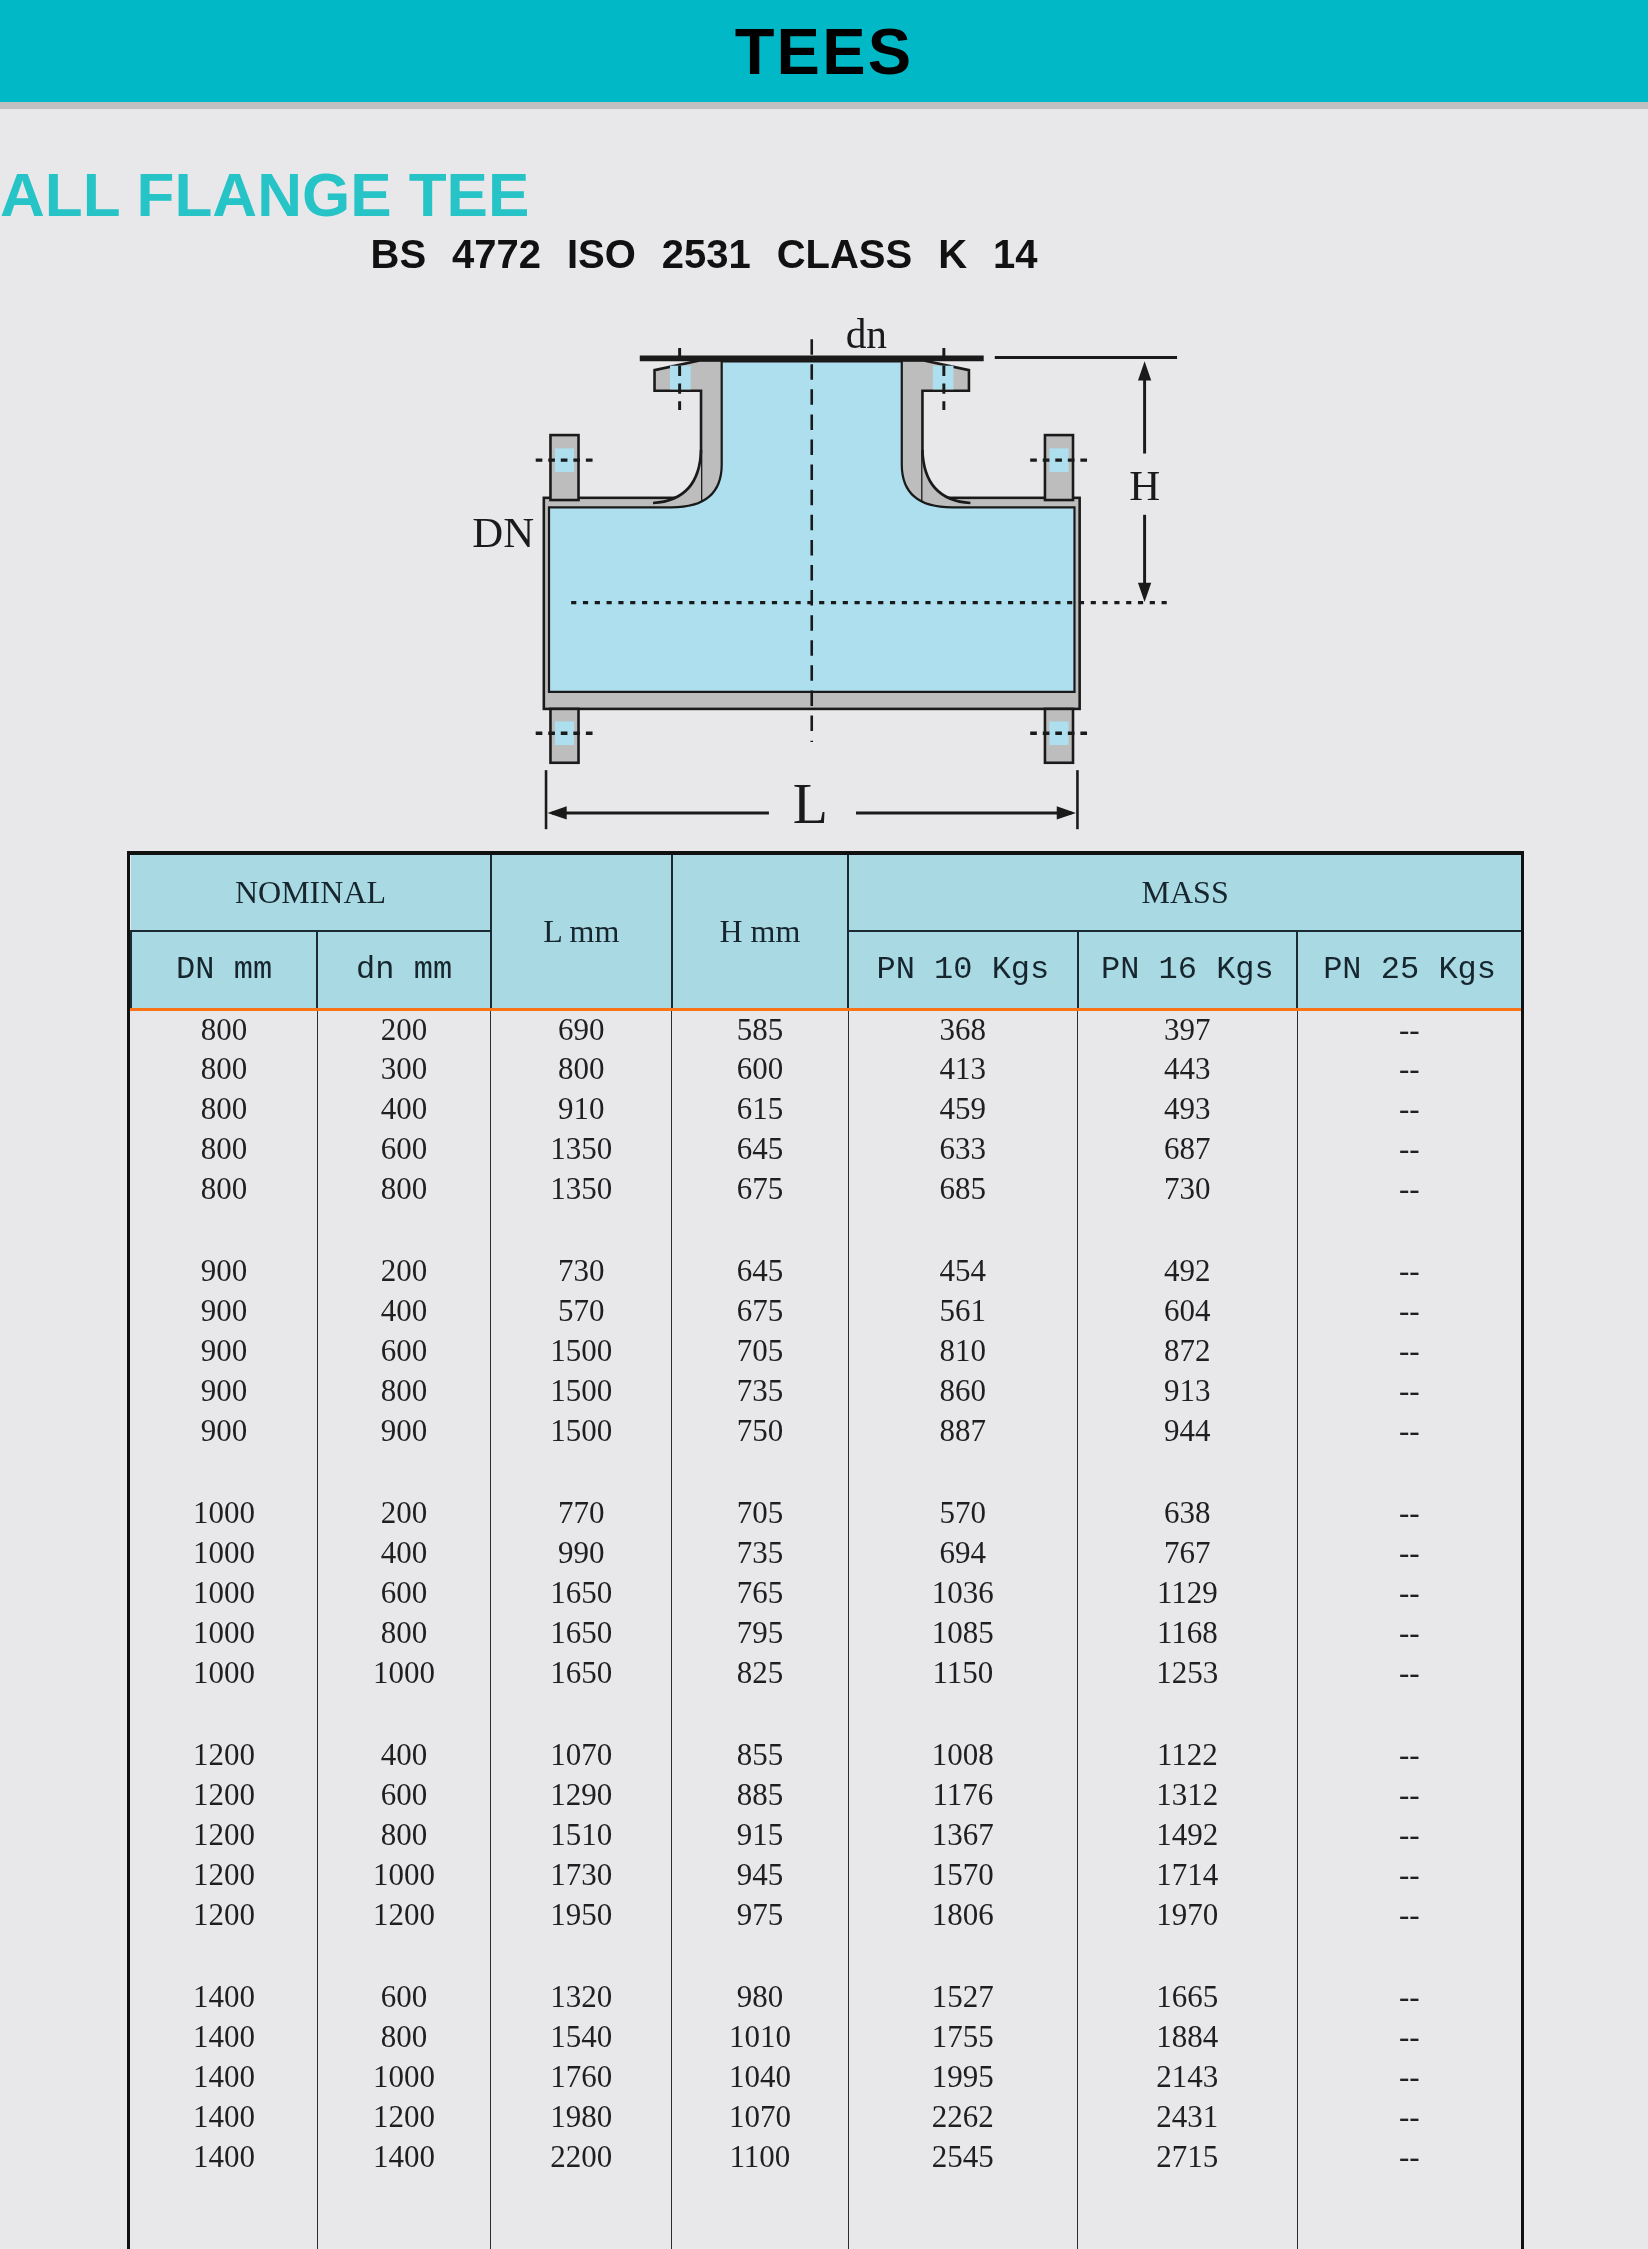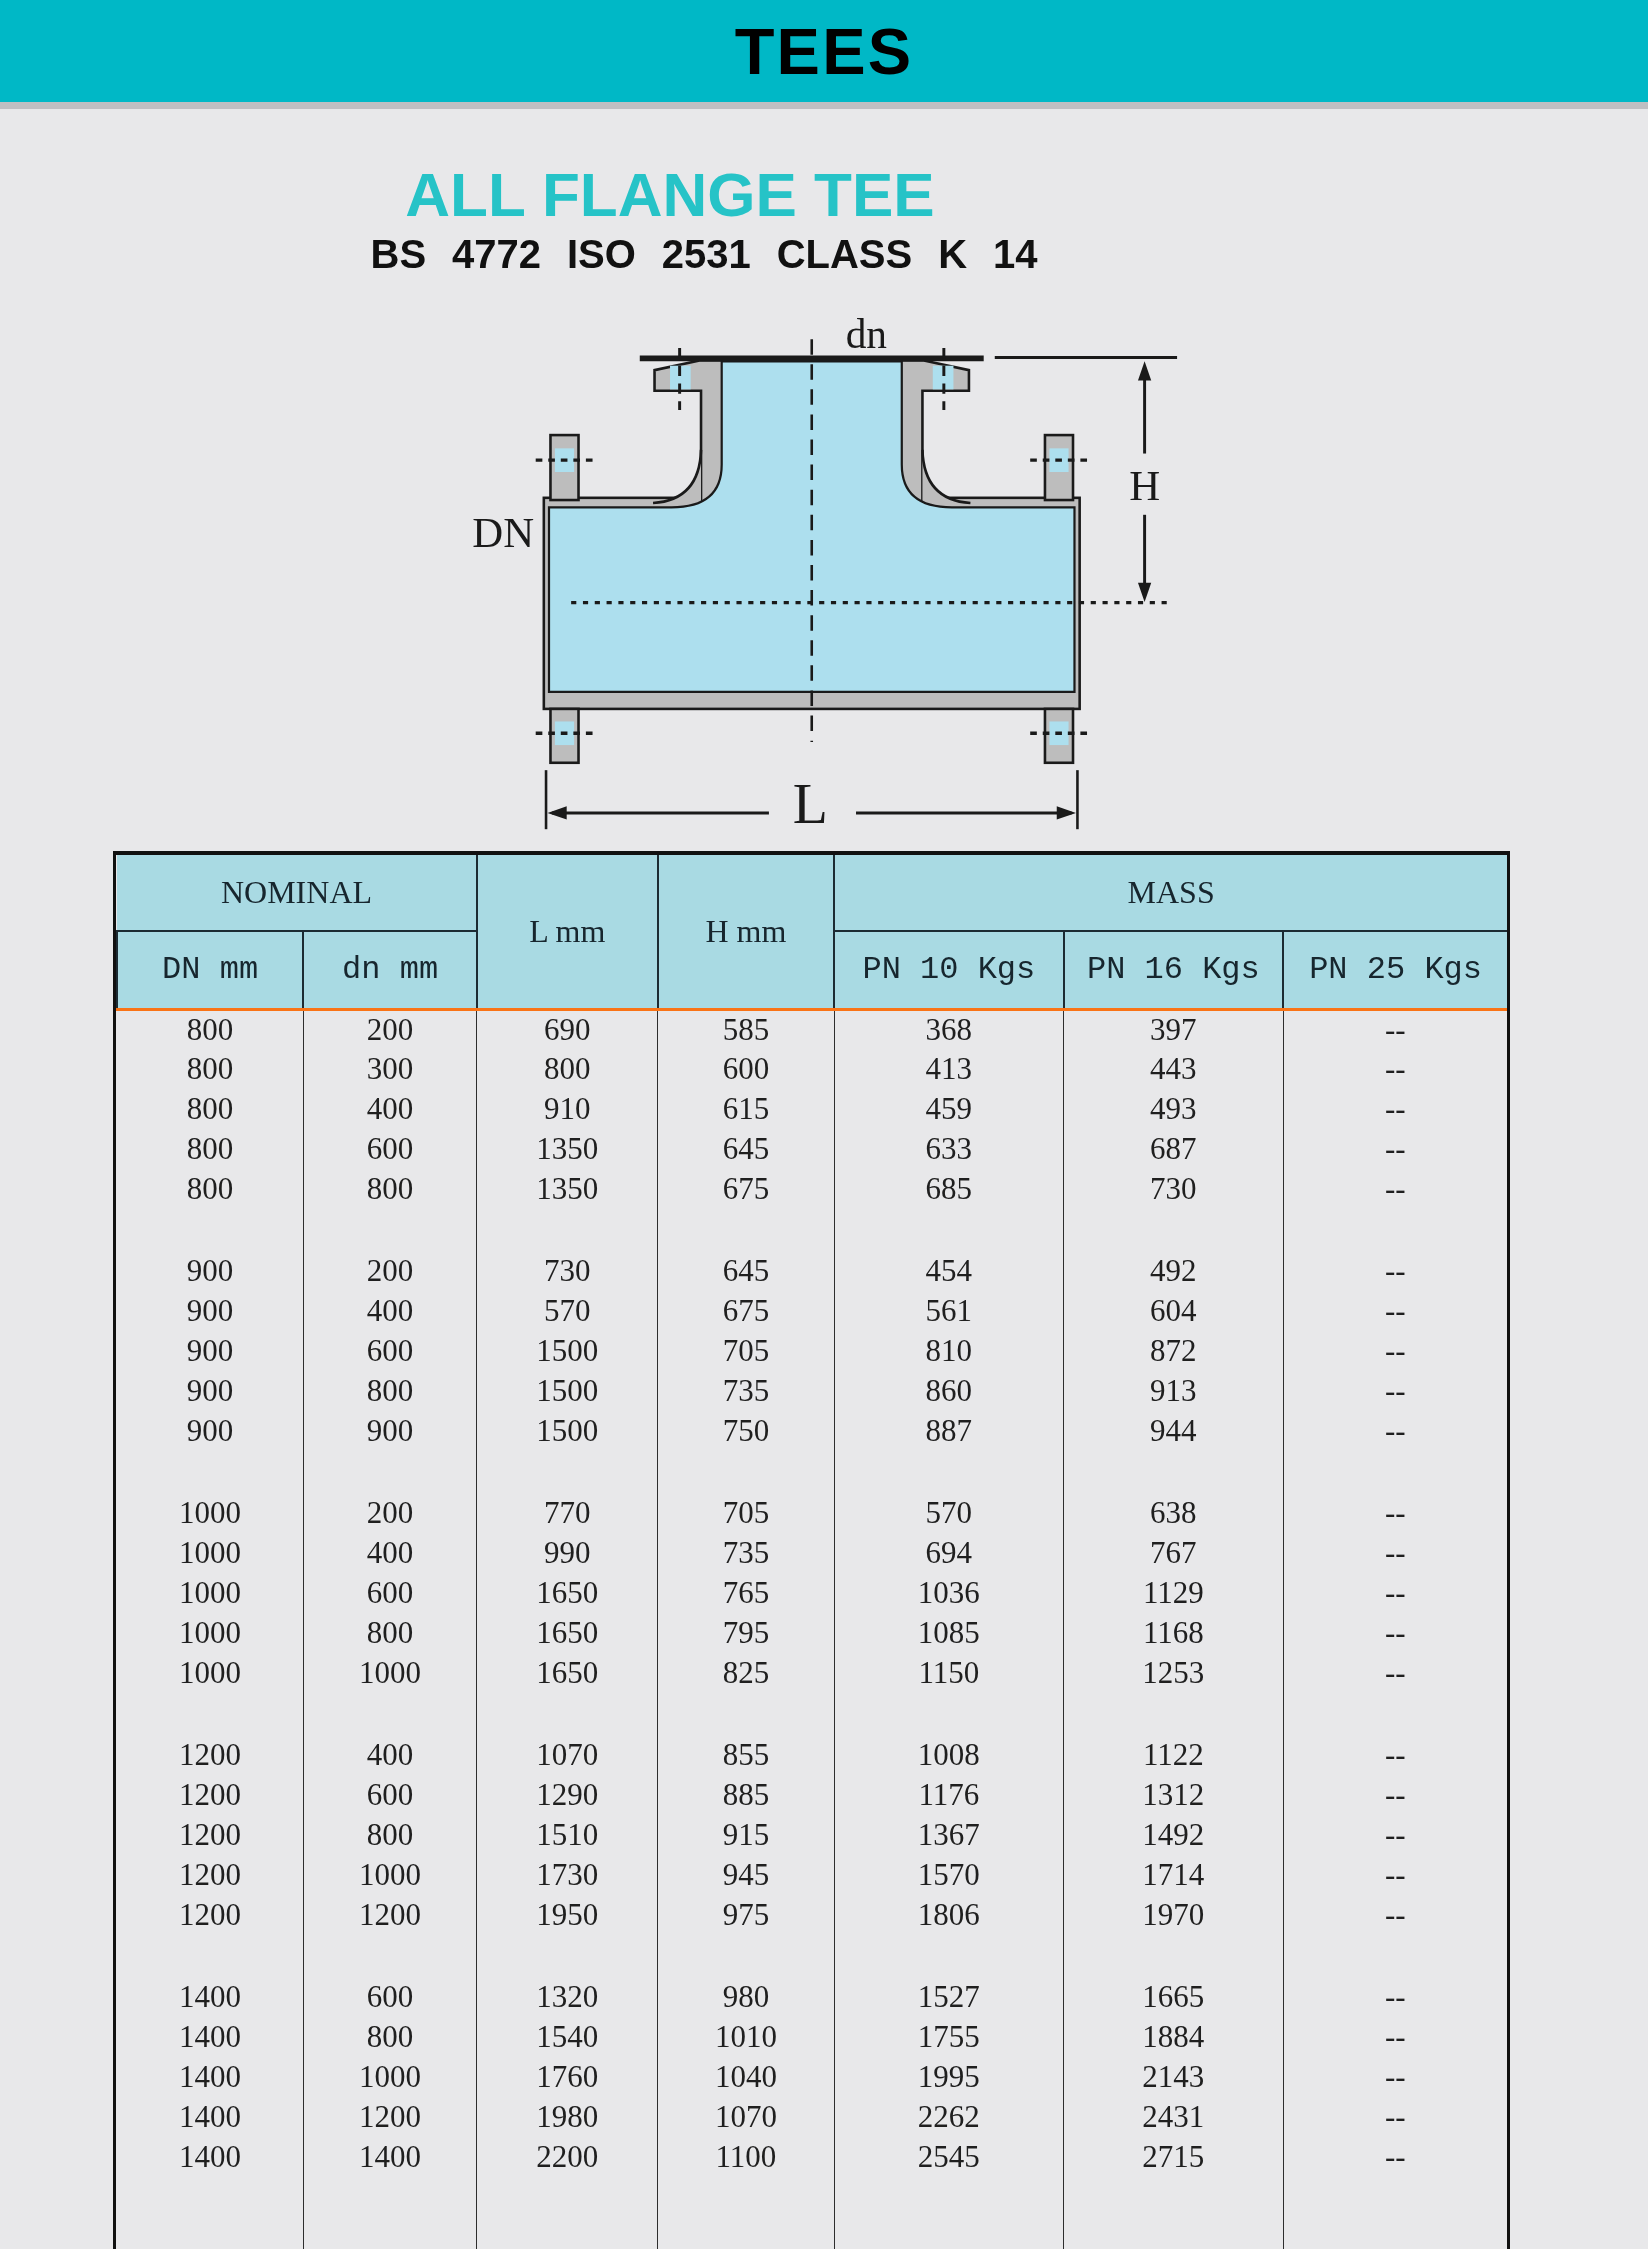--- a/index.html
+++ b/index.html
@@ -16,30 +16,30 @@
   *{margin:0;padding:0;box-sizing:border-box;}
   html,body{width:1648px;height:2250px;overflow:hidden;}
   body{background:var(--page-bg);font-family:"Liberation Serif",serif;position:relative;}
 
   .banner{position:absolute;left:0;top:0;width:1648px;height:102px;background:var(--teal);
           display:flex;align-items:center;justify-content:center;}
   .banner-title{color:#000000;font-family:"Liberation Sans",sans-serif;font-weight:700;
           font-size:65px;letter-spacing:2.2px;}
   .banner-strip{position:absolute;left:0;top:102px;width:1648px;height:7.4px;background:var(--strip);}
 
-  .page-title{position:absolute;left:0;top:159px;width:1340px;text-align:center;
+  .page-title{position:absolute;left:0;top:159px;width:1340px;text-align:left;
           font-family:"Liberation Sans",sans-serif;font-weight:700;font-size:62px;
           color:var(--title-teal);letter-spacing:0px;}
   .page-subtitle{position:absolute;left:0;top:232px;width:1408px;text-align:center;
           font-family:"Liberation Sans",sans-serif;font-weight:700;font-size:40px;
           color:#111;word-spacing:14.8px;}
 
   .diagram{position:absolute;left:413px;top:317px;width:827px;height:679px;}
 
-  .spec-table{position:absolute;left:113px;top:851px;width:1397px;height:1399px;overflow:hidden;
+  .spec-table{position:absolute;left:127px;top:851px;width:1397px;height:1399px;overflow:hidden;
           border-left:3.7px solid #111;border-right:3.7px solid #111;border-top:4.4px solid #111;}
   table{width:100%;height:100%;border-collapse:collapse;table-layout:fixed;}
   thead th{background:var(--tbl-header-bg);color:var(--header-ink);font-weight:400;
           font-size:32px;border:2.2px solid #1c2b33;vertical-align:middle;text-align:center;}
   thead tr.sub th{font-size:32px;font-family:Liberation Mono, monospace;}
   thead tr:first-child th{height:76px;}
   thead tr.sub th{height:78px;}
   thead th{border-top:none;}
   thead tr:first-child th:first-child, tbody td:first-child{border-left:none;}
   thead tr:first-child th:last-child{border-right:none;}

